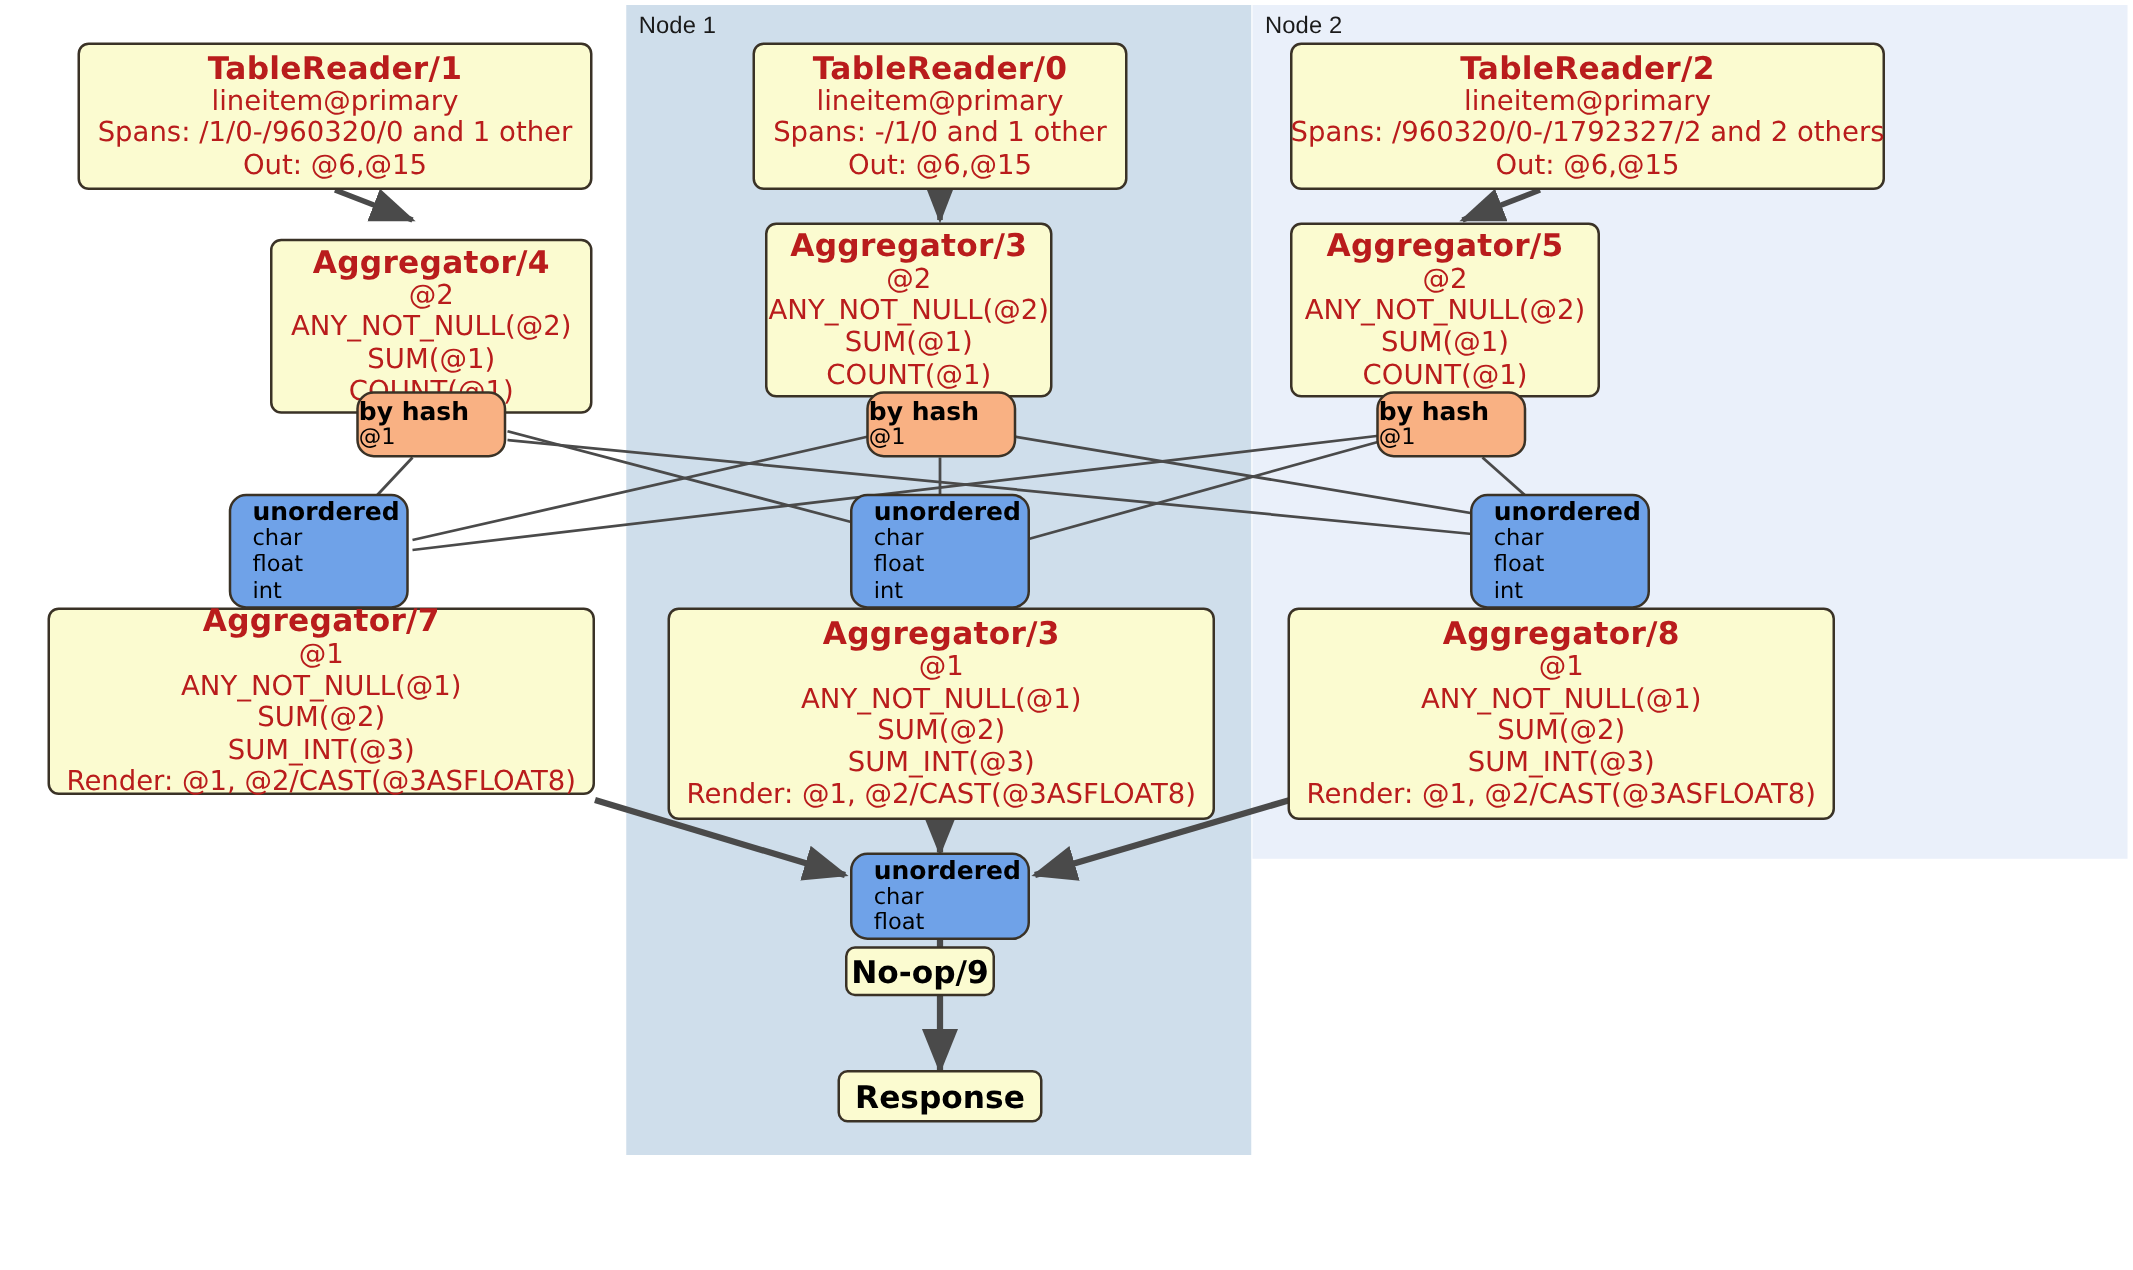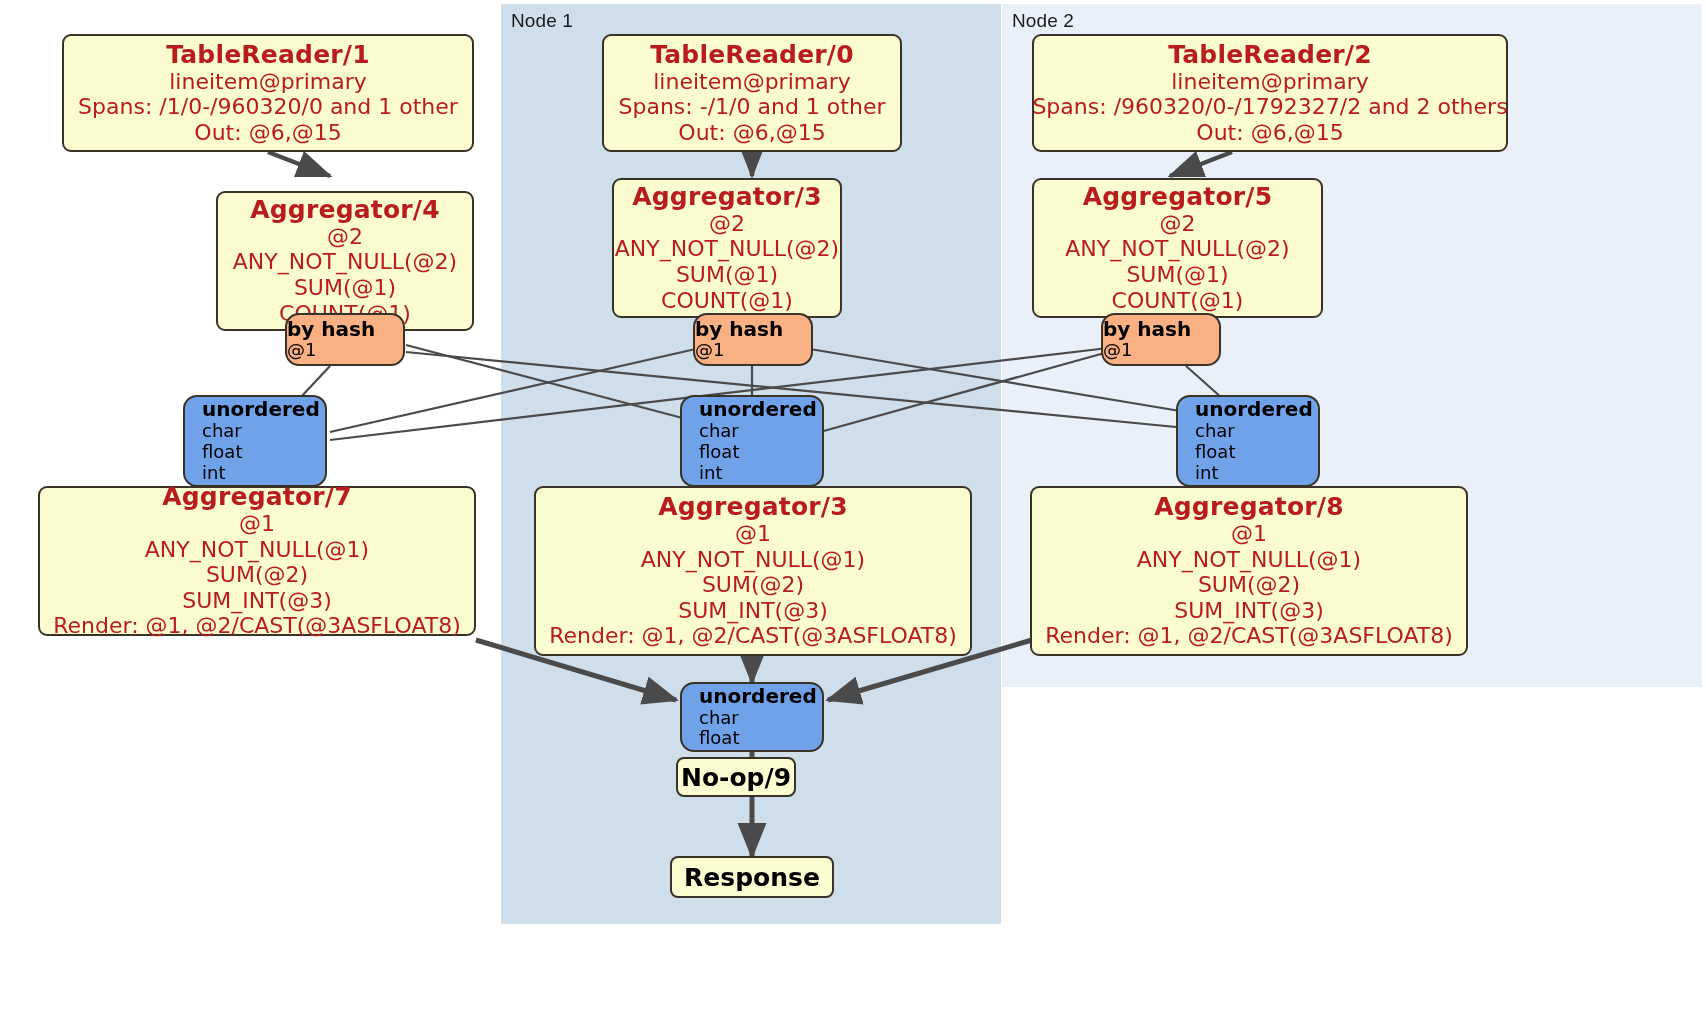--- a/index.html
+++ b/index.html
@@ -120,21 +120,21 @@
   </div>
 
   <div class="box" style="left:612px;top:178px;width:230px;height:140px;">
     <div class="ttl">Aggregator/3</div>
     <div class="ln">@2</div>
     <div class="ln">ANY_NOT_NULL(@2)</div>
     <div class="ln">SUM(@1)</div>
     <div class="ln">COUNT(@1)</div>
   </div>
 
-  <div class="box" style="left:1032px;top:178px;width:291px;height:140px;">
+  <div class="box" style="left:1032px;top:178px;width:248px;height:140px;">
     <div class="ttl">Aggregator/5</div>
     <div class="ln">@2</div>
     <div class="ln">ANY_NOT_NULL(@2)</div>
     <div class="ln">SUM(@1)</div>
     <div class="ln">COUNT(@1)</div>
   </div>
 
   <div class="pill hash" style="left:285px;top:313px;width:120px;height:53px;">
     <div class="ptitle">by hash</div>
     <div class="pln">@1</div>

